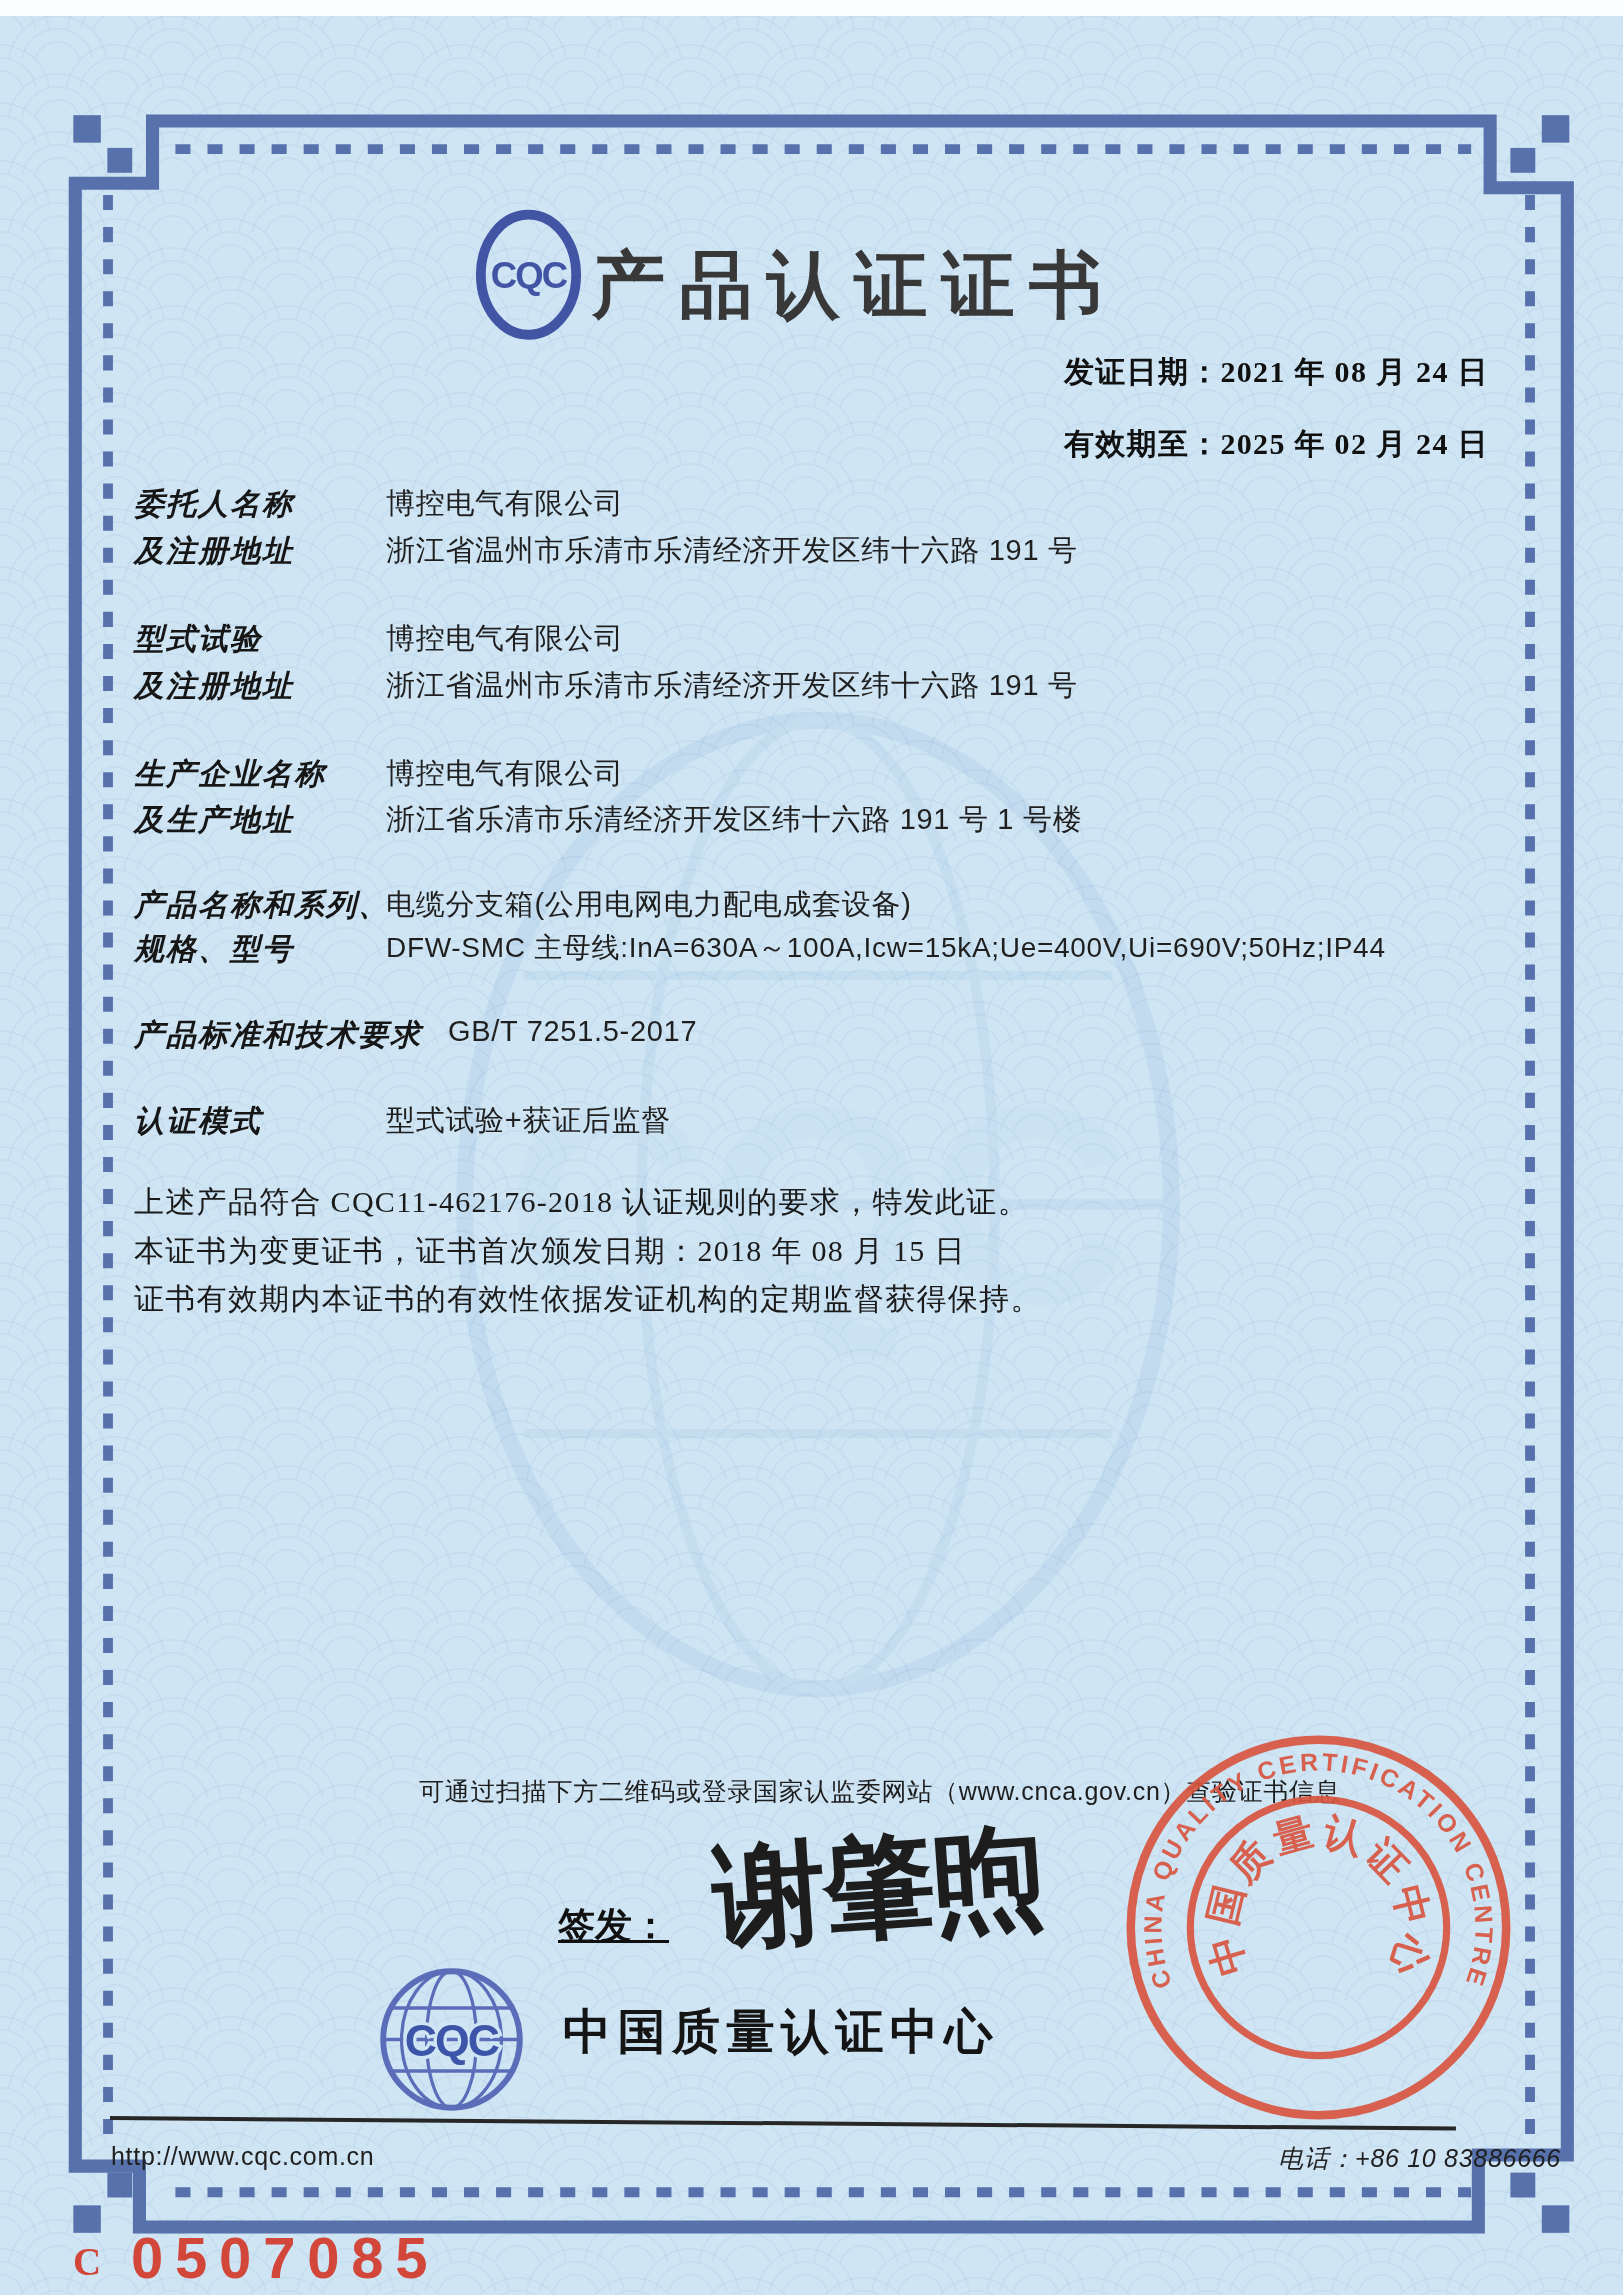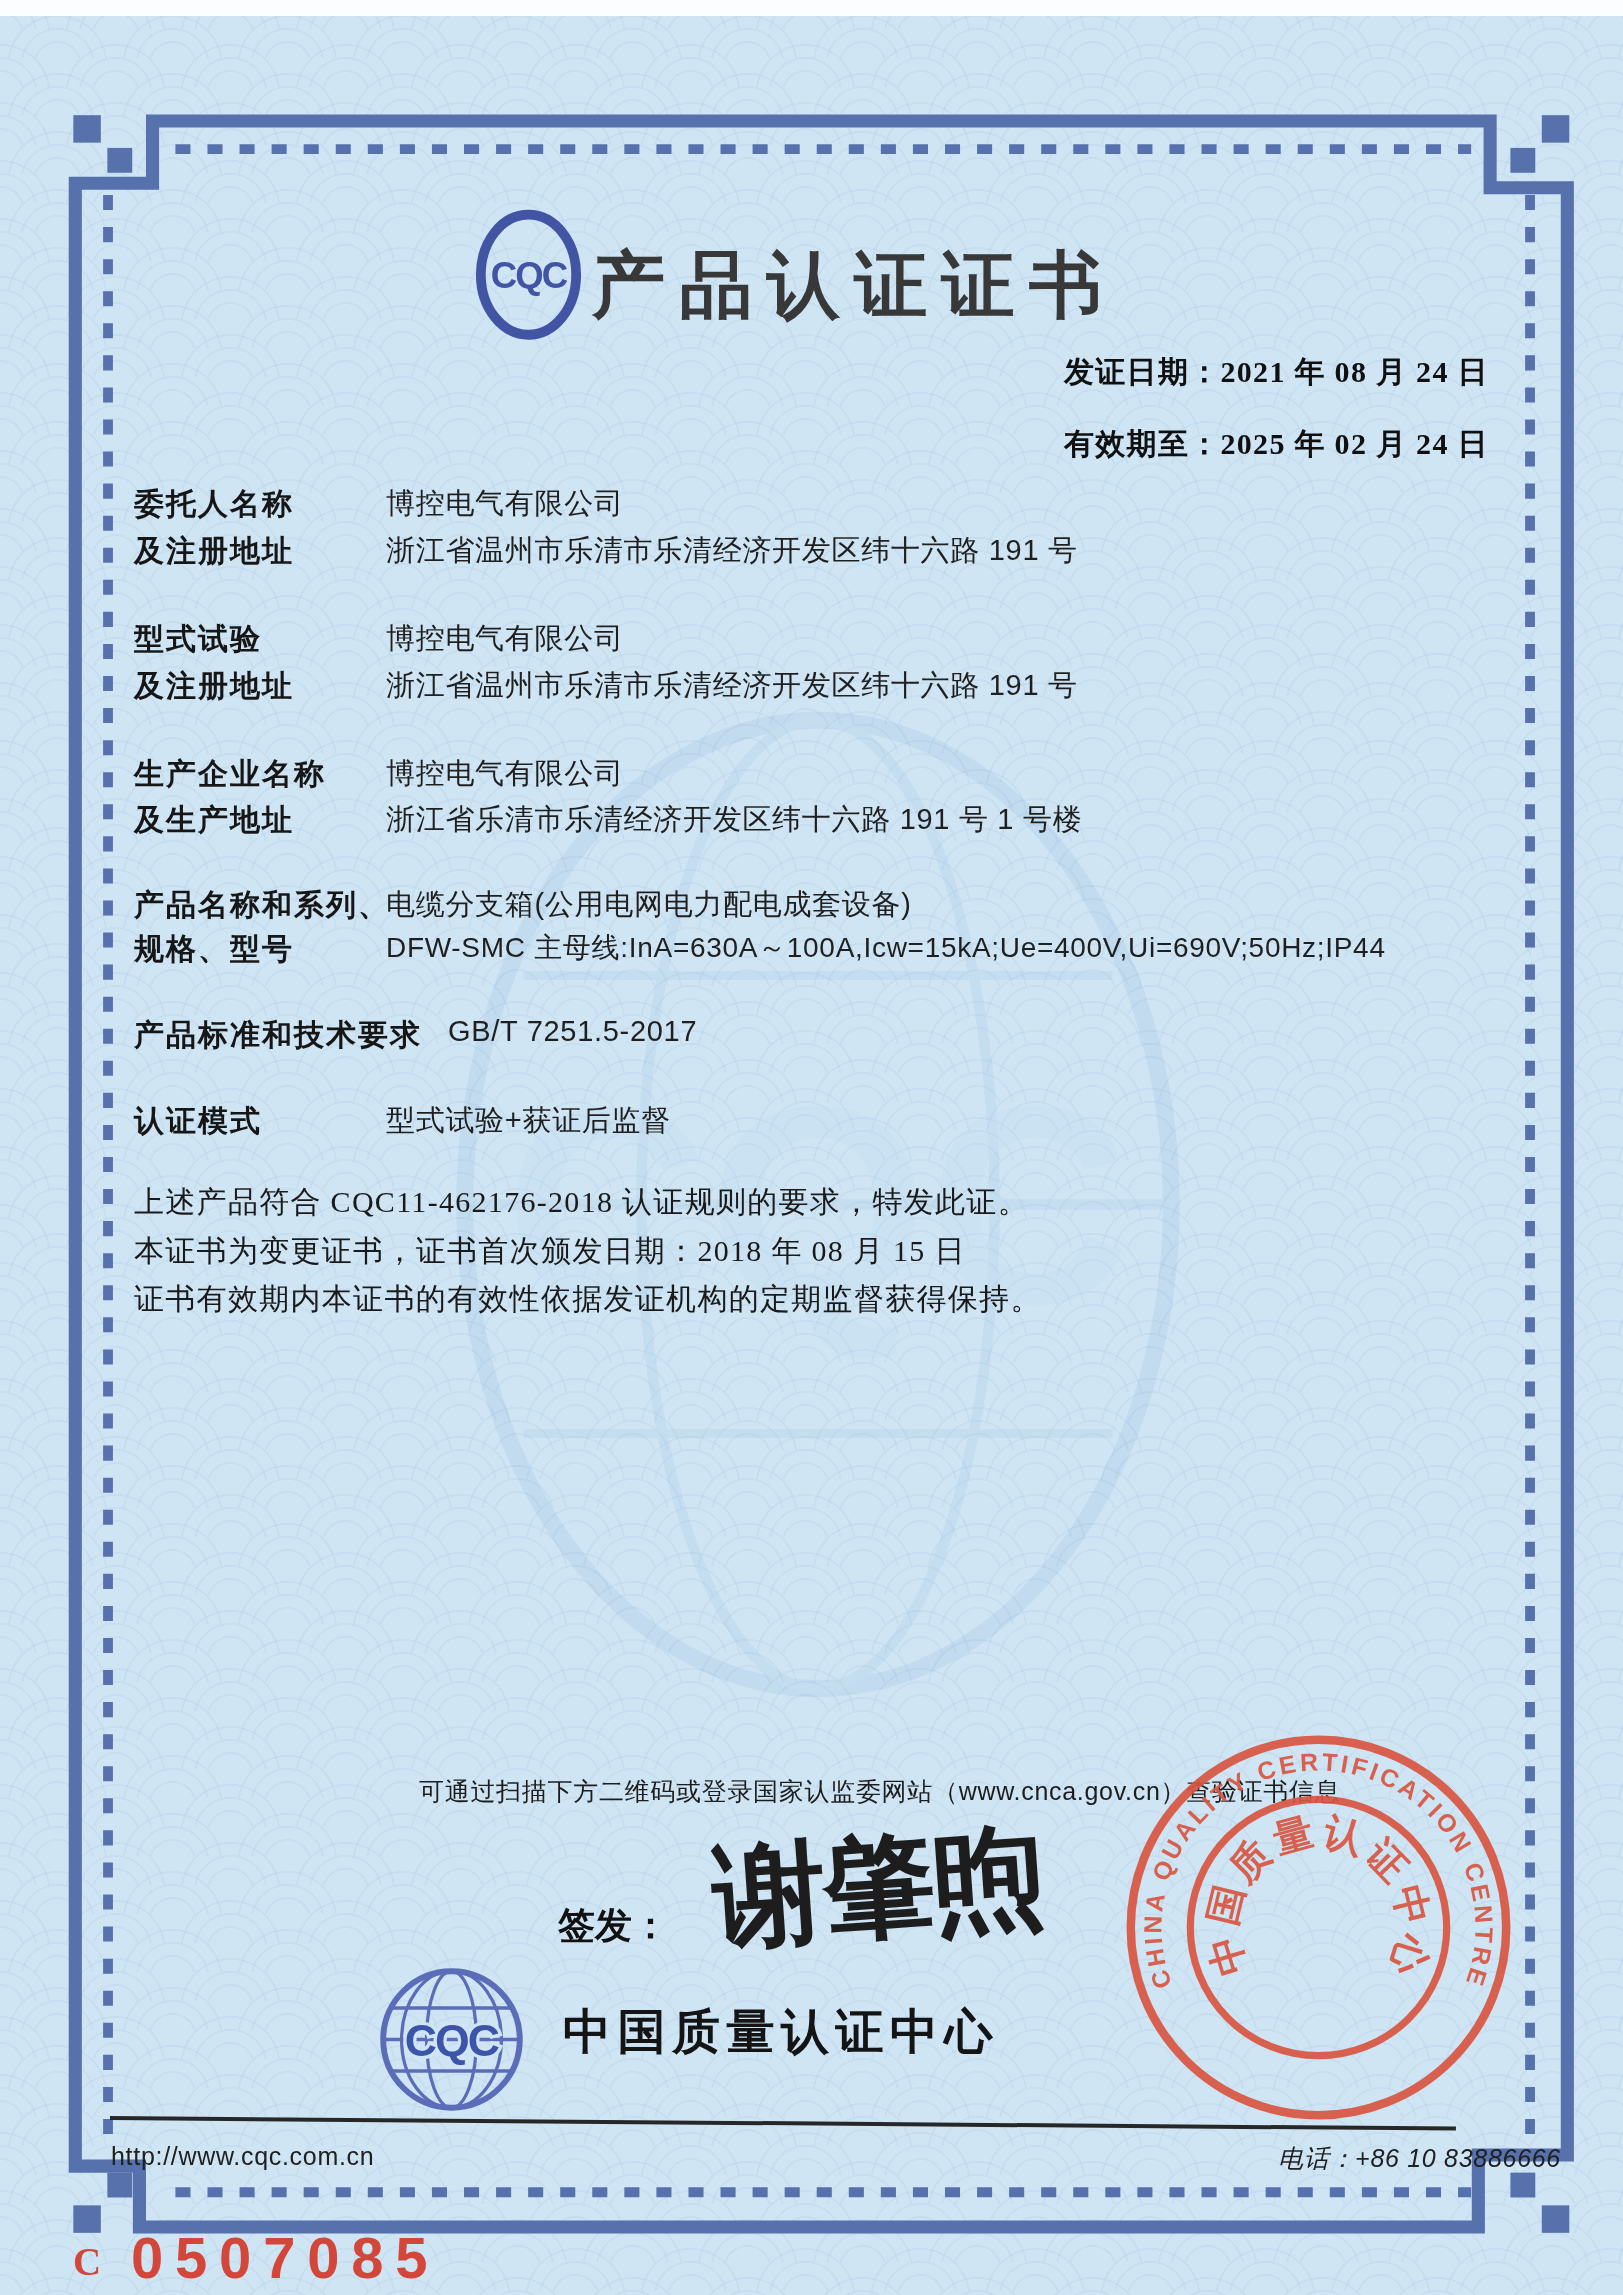--- a/index.html
+++ b/index.html
@@ -20,25 +20,25 @@
   }
   .top-white{position:absolute;left:0;top:0;width:100%;height:15.7px;background:#fbfdff;}
   svg{position:absolute;overflow:visible;}
   .frame-svg{left:0;top:0;}
   .abs{position:absolute;}
   
   .cert-title{left:592px;top:237px;font-weight:900;font-size:73px;letter-spacing:14.4px;color:#383838;text-align:center;}
   .date-line{font-family:"Liberation Serif",serif;font-weight:700;font-size:30px;color:#101010;letter-spacing:1.3px;white-space:nowrap;}
   
   .line{position:absolute;left:0;width:100%;height:39px;}
-  .lbl{position:absolute;left:134px;font-weight:800;font-size:30px;letter-spacing:2px;color:#161616;white-space:nowrap;}
+  .lbl{position:absolute;left:134px;font-weight:800;font-size:30px;letter-spacing:2px;color:#161616;white-space:nowrap;font-style:italic;}
   .val{position:absolute;left:386px;font-weight:400;font-size:29px;letter-spacing:0.7px;color:#1f1f1f;white-space:nowrap;}
   .stmt{position:absolute;left:134px;font-family:"Liberation Serif",serif;font-size:30px;color:#1a1a1a;letter-spacing:1.3px;white-space:nowrap;}
   .note{left:419px;top:1775px;font-size:25px;color:#1d1d1d;letter-spacing:0.7px;white-space:nowrap;}
-  .sign-label{left:558px;top:1901px;font-family:"Liberation Serif",serif;font-weight:700;font-size:37px;color:#111;}
+  .sign-label{left:558px;top:1901px;font-family:"Liberation Serif",serif;font-weight:700;font-size:37px;color:#111;text-decoration:underline;}
   .signature{left:713px;top:1812px;font-family:"Liberation Serif",serif;font-weight:700;font-size:113px;color:#1d1d1d;transform:rotate(-4deg);letter-spacing:-3.9px;white-space:nowrap;}
   .issuer-name{left:563px;top:2000px;font-weight:700;font-size:48px;letter-spacing:6.5px;color:#141414;white-space:nowrap;}
   .footer-rule{left:110px;top:2116px;width:1346px;height:3.9px;background:#272727;transform:rotate(.45deg);transform-origin:left center;}
   .footer-text{top:2142px;font-size:25px;color:#202020;letter-spacing:0.7px;white-space:nowrap;}
   .serial-prefix{left:73px;top:2239px;font-family:"Liberation Serif",serif;font-weight:700;font-size:39px;color:#d2473a;}
   .serial-number{left:131px;top:2224px;font-weight:700;font-size:58px;letter-spacing:11.8px;color:#d2473a;}
   .seal-en{font-family:"Liberation Sans",sans-serif;font-weight:700;font-size:38px;letter-spacing:5px;fill:#d85640;}
   .seal-cn-char{font-family:"Liberation Serif",serif;font-weight:700;font-size:60px;fill:#d85640;}
   .logo-letters{font-family:"Liberation Sans",sans-serif;font-weight:900;letter-spacing:-3px;}
   .wm{opacity:.20;}

